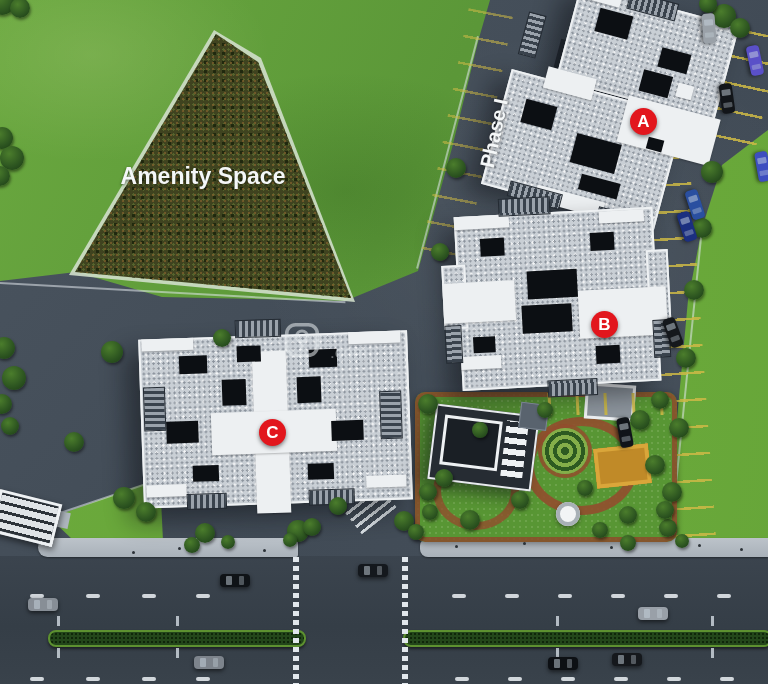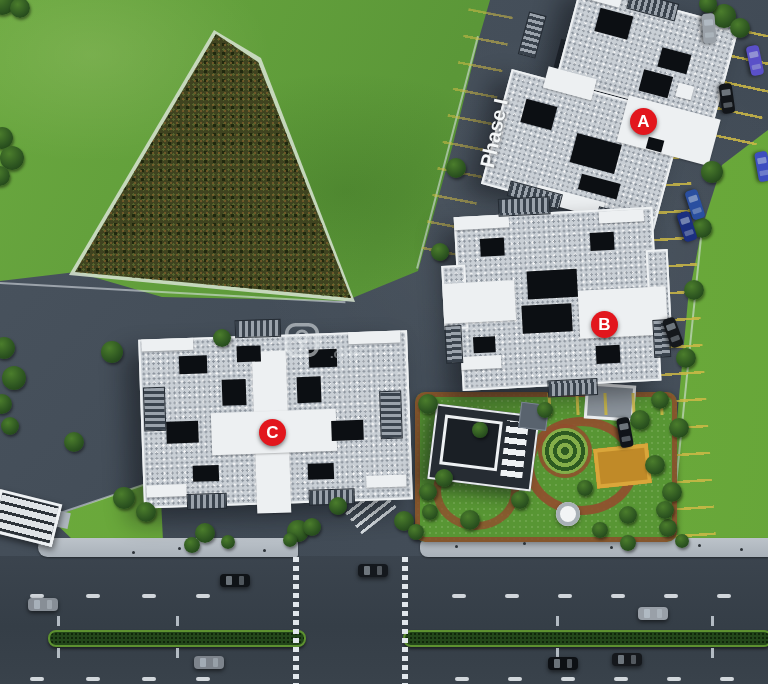--- a/index.html
+++ b/index.html
@@ -57,21 +57,21 @@
     box-shadow:0 2px 4px rgba(0,0,0,.5);z-index:30;}
   
   .maplabel{color:#f4f7f8;font-weight:bold;text-shadow:0 1px 3px rgba(0,0,0,.55);}
   #phase-label{left:448px;top:86px;width:92px;height:94px;display:flex;align-items:center;justify-content:center;
     transform:rotate(-78deg);font-size:20px;white-space:nowrap;z-index:25;}
   #amenity-label{left:88px;top:163px;width:230px;text-align:center;font-size:23px;z-index:25;}
   #tagline{right:4px;top:565px;font-family:"Liberation Serif",serif;font-weight:bold;font-size:24px;
     color:#e9edf0;letter-spacing:.5px;text-shadow:0 1px 3px rgba(0,0,0,.6);z-index:40;white-space:nowrap;}
   #watermark{left:284px;top:322px;display:flex;align-items:baseline;gap:9px;z-index:35;opacity:.55;}
   #watermark .brand{font-size:31px;font-weight:bold;color:#e8edf0;letter-spacing:.5px;}
-  #watermark .suffix{font-size:13px;font-weight:bold;color:rgba(232,237,240,.75);margin-left:1px;}
+  #watermark .suffix{font-size:17px;font-weight:normal;color:rgba(232,237,240,.75);margin-left:1px;}
   
   .bush{border-radius:50%;background:radial-gradient(circle at 38% 32%, #4b7d2c, #2c5420 60%, #1b3a13);box-shadow:1px 2px 3px rgba(0,0,0,.45);}
   .car{width:30px;height:13px;border-radius:4px;box-shadow:0 2px 4px rgba(0,0,0,.55);}
   .car i{position:absolute;left:6px;top:2px;width:6px;height:9px;background:rgba(200,212,222,.5);border-radius:1px;}
   .car b{position:absolute;right:6px;top:2px;width:5px;height:9px;background:rgba(200,212,222,.35);border-radius:1px;}
   .stalls{background:repeating-linear-gradient(180deg,rgba(205,185,70,.85) 0 2.5px,transparent 2.5px 27px);}
   .dot{width:3px;height:3px;border-radius:50%;background:#2c3238;}
   .garden{border-radius:10px;background:
       radial-gradient(rgba(255,255,230,.12) 1px, transparent 1.5px) #589634;background-size:6px 6px;
       box-shadow:inset 0 0 0 5px rgba(141,75,44,.85),0 2px 6px rgba(0,0,0,.4);}
@@ -186,20 +186,21 @@
   <div class="abs" style="left:-6px;top:496px;width:58px;height:38px;transform:rotate(14deg);background:repeating-linear-gradient(0deg,#2c3238 0 3px,#dfe3e6 3px 9px);border:3px solid #eef1f3;box-shadow:2px 3px 6px rgba(0,0,0,.5);z-index:9;"></div>
 
   <div class="abs" id="main-road"></div>
   <div class="abs sidewalk" style="left:38px;width:260px;border-radius:10px 2px 2px 10px;z-index:6;"></div>
   <div class="abs sidewalk" style="left:420px;width:348px;border-radius:8px 0 0 8px;z-index:6;"></div>
   <div class="abs hedge" style="left:48px;width:254px;z-index:7;"></div>
   <div class="abs hedge" style="left:403px;width:365px;z-index:7;"></div>
   <div class="abs xwalk" style="left:293px;z-index:7;"></div>
   <div class="abs xwalk" style="left:402px;z-index:7;"></div>
 
+  <div class="abs maplabel" id="amenity-label">Amenity Space</div>
   <div class="abs maplabel" id="phase-label">Phase I</div>
   <div class="abs badge" style="left:630px;top:108px;">
       <span>A</span>
     </div>
   <div class="abs badge" style="left:591px;top:311px;">
       <span>B</span>
     </div>
   <div class="abs badge" style="left:259px;top:419px;">
       <span>C</span>
     </div>

